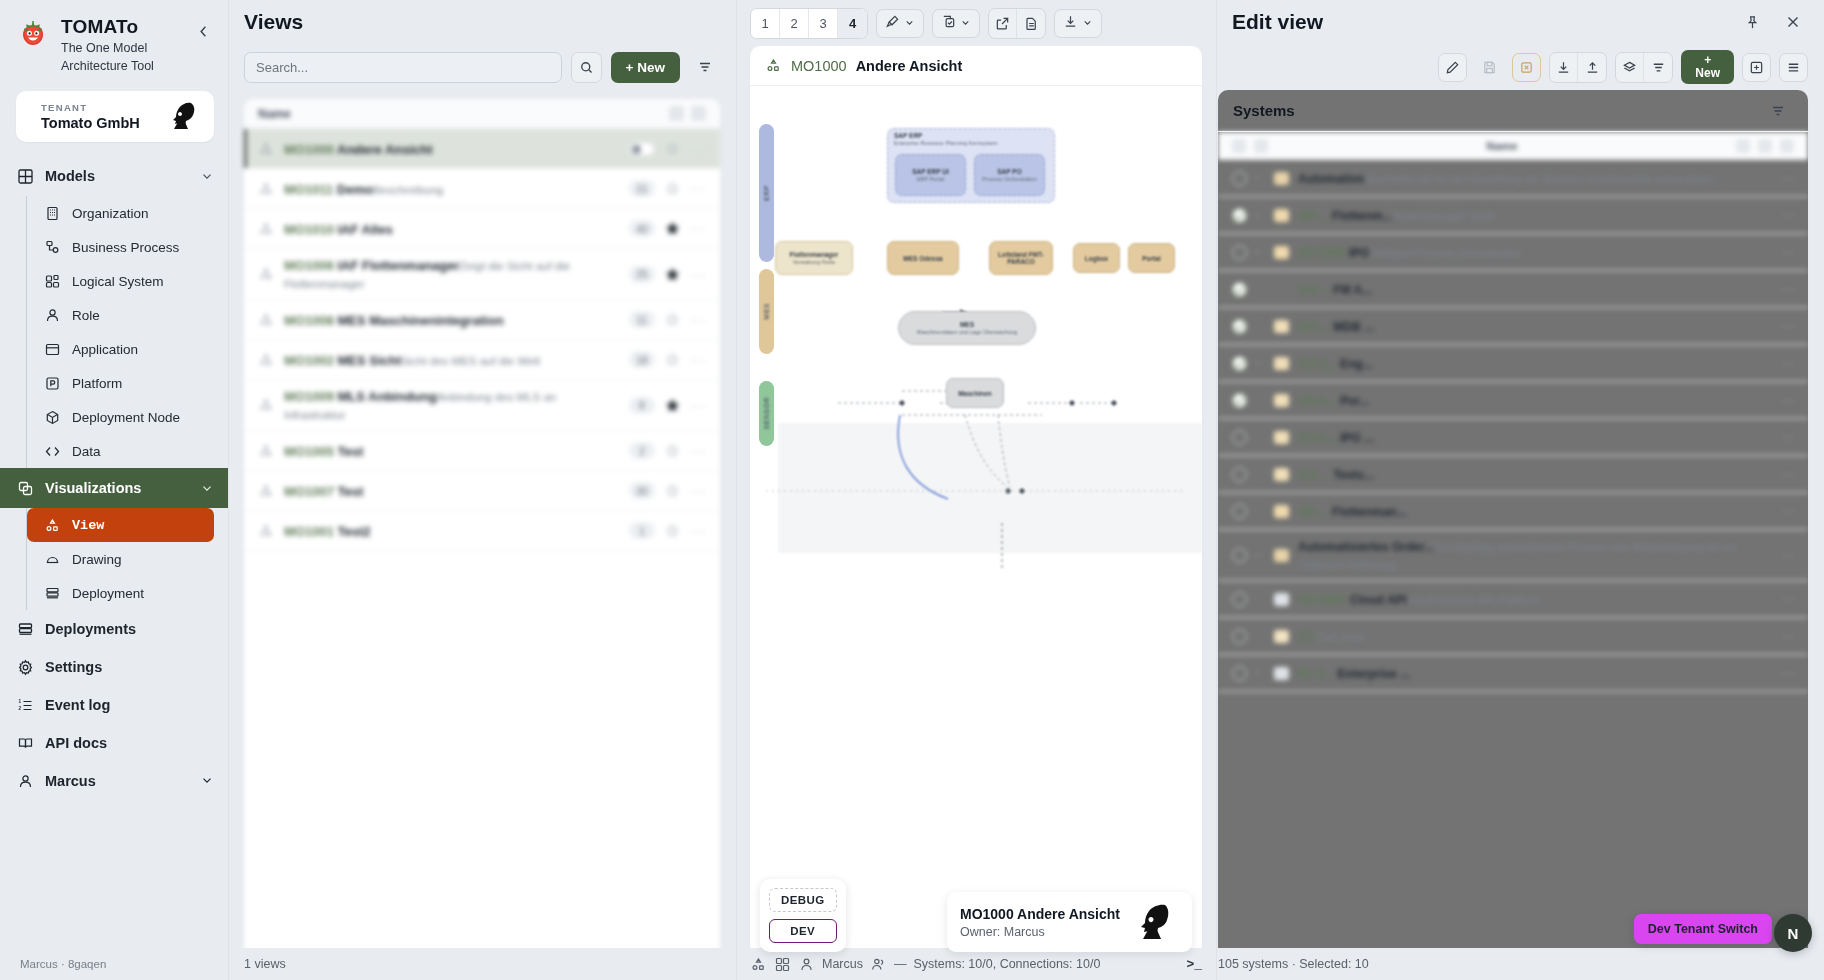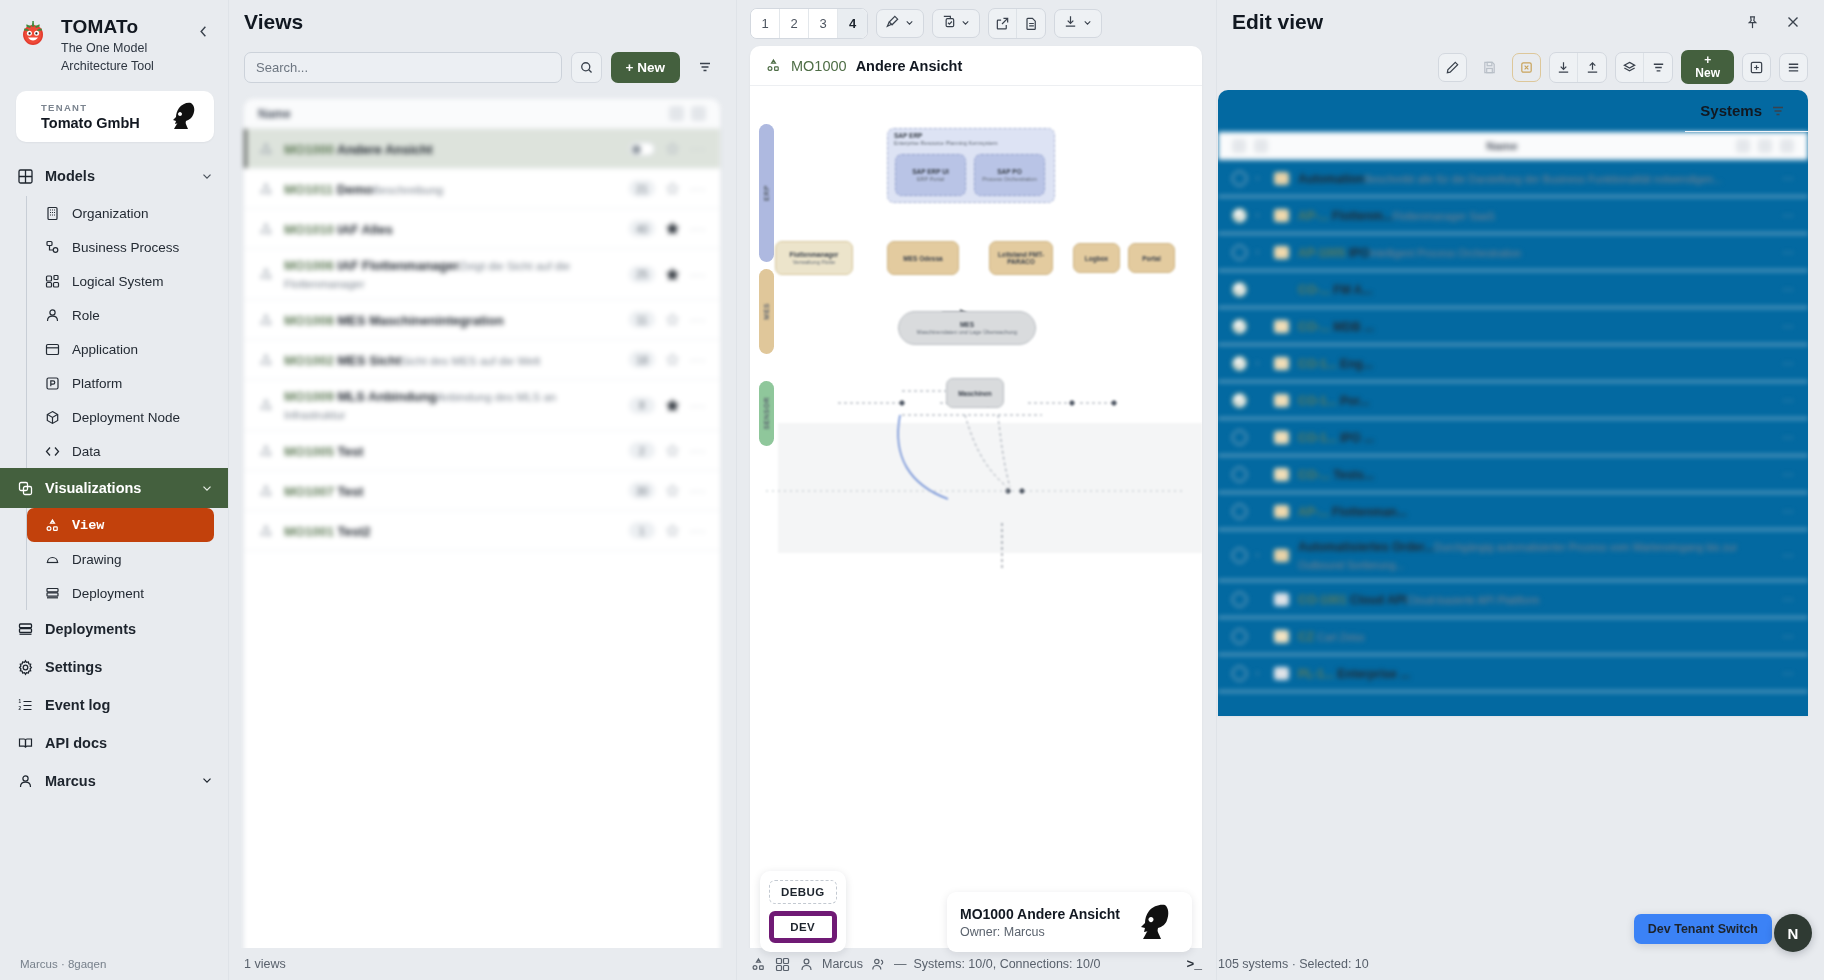--- a/index.html
+++ b/index.html
@@ -162,53 +162,52 @@
   .overlay-env {
     position: absolute; left: 10px; bottom: 28px; background: #fff; border-radius: 10px;
     padding: 9px; display: flex; flex-direction: column; gap: 7px;
     box-shadow: 0 2px 8px rgba(16,24,40,.12); z-index: 6;
   }
   .env-badge {
     border-radius: 6px; padding: 5px 11px; font-size: 11.5px; font-weight: bold;
     color: #1d242d; text-align: center; letter-spacing: .4px;
   }
   .env-badge.debug { border: 1px dashed #c3c9d1; }
-  .env-badge.dev { border: 5px solid #701a75; }
+  .env-badge.dev { border: 1px solid #701a75; }
   .overlay-info {
     position: absolute; right: 10px; bottom: 28px; background: #fff; border-radius: 9px;
     padding: 10px 13px; display: flex; align-items: center; gap: 13px;
     box-shadow: 0 2px 8px rgba(16,24,40,.1); z-index: 6; min-width: 222px;
   }
   .oi-title { font-size: 14px; font-weight: bold; color: #121821; }
   .oi-sub { font-size: 12.5px; color: #5b636e; margin-top: 3px; }
   .oi-avatar { width: 46px; height: 40px; flex: 0 0 46px; }
 
   
-  .edit-panel { flex: 1; height: 716px; display: flex; flex-direction: column; position: relative; }
+  .edit-panel { flex: 1; height: 980px; display: flex; flex-direction: column; position: relative; }
   .edit-head { height: 44px; display: flex; align-items: center; padding: 0 16px; }
   .edit-head .panel-title { flex: 1; }
   .head-icons { display: flex; gap: 9px; align-items: center; }
   .edit-toolbar { display: flex; align-items: center; gap: 8px; padding: 0 16px; height: 46px; }
   .edit-toolbar .sp { flex: 1; }
   .tb-btn {
     width: 29px; height: 29px; border: 1px solid #d3d8df; border-radius: 7px; background: #eef1f4;
     display: flex; align-items: center; justify-content: center; color: #3a424d; cursor: pointer;
   }
   .tb-btn.ghost { border-color: transparent; background: transparent; color: #b9c0c8; }
   .tb-btn.warn { border-color: #ddc79a; color: #c9a45c; background: transparent; }
   .new-btn-stack {
     height: 34px; background: #44603e; color: #fff; border-radius: 7px; padding: 0 14px;
     display: flex; flex-direction: column; align-items: center; justify-content: center;
     font-size: 12px; font-weight: bold; cursor: pointer; line-height: 1.05;
   }
   .systems-card {
-    margin: 0 16px 0 0; background: #0369a1; border-radius: 10px 10px 0 0; flex: 1;
+    margin: 0 16px 0 0; background: #737373; border-radius: 10px 10px 0 0; flex: 1;
     overflow: hidden; box-shadow: 0 1px 2px rgba(16,24,40,.04); display: flex; flex-direction: column;
     margin-left: 2px;
-    align-items: flex-end;
   }
   .systems-head { height: 42px; display: flex; align-items: center; padding: 0 15px; border-bottom: 1px solid #eef0f3; }
   .systems-title { font-size: 15px; font-weight: bold; color: #121821; flex: 1; }
   .systems-table { flex: 1; filter: blur(2.6px); overflow: hidden; }
   .st-head {
     height: 28px; display: flex; align-items: center; padding: 0 14px; gap: 8px;
     background: #fafbfc; border-bottom: 1px solid #eceef1; font-size: 11.5px; font-weight: bold; color: #4b5360;
   }
   .st-box { width: 14px; height: 14px; border-radius: 3px; background: #e4e7eb; }
   .st-row {
@@ -235,21 +234,21 @@
     background: #e8ebef; display: flex; align-items: center; font-size: 12.5px; color: #59616c;
   }
   .sb-left { width: 228px; flex: 0 0 228px; padding-left: 20px; font-size: 11.5px; color: #77808b; }
   .sb-views { width: 508px; flex: 0 0 508px; padding-left: 16px; }
   .sb-vis { width: 480px; flex: 0 0 480px; display: flex; align-items: center; gap: 7px; padding: 0 14px; }
   .sb-vis .grow { flex: 1; }
   .sb-edit { flex: 1; display: flex; align-items: center; padding-left: 2px; }
   .term { font-family: "Liberation Mono", monospace; font-weight: bold; color: #2b323b; font-size: 13px; }
 
   .tenant-switch {
-    position: absolute; right: 52px; bottom: 36px; background: #3b82f6; border-radius: 7px;
+    position: absolute; right: 52px; bottom: 36px; background: #d946ef; border-radius: 7px;
     padding: 8px 14px; font-size: 12.5px; font-weight: bold; color: #1d242d;
     box-shadow: 0 2px 8px rgba(16,24,40,.14); z-index: 20;
   }
   .fab {
     position: absolute; right: 12px; bottom: 28px; width: 38px; height: 38px; border-radius: 50%;
     background: #2f3a33; color: #fff; display: flex; align-items: center; justify-content: center;
     font-size: 15px; font-weight: bold; z-index: 21; box-shadow: 0 2px 8px rgba(16,24,40,.25);
   }
   .divider-v { position: absolute; top: 0; bottom: 0; width: 1px; background: #dfe3e8; }
 </style>

